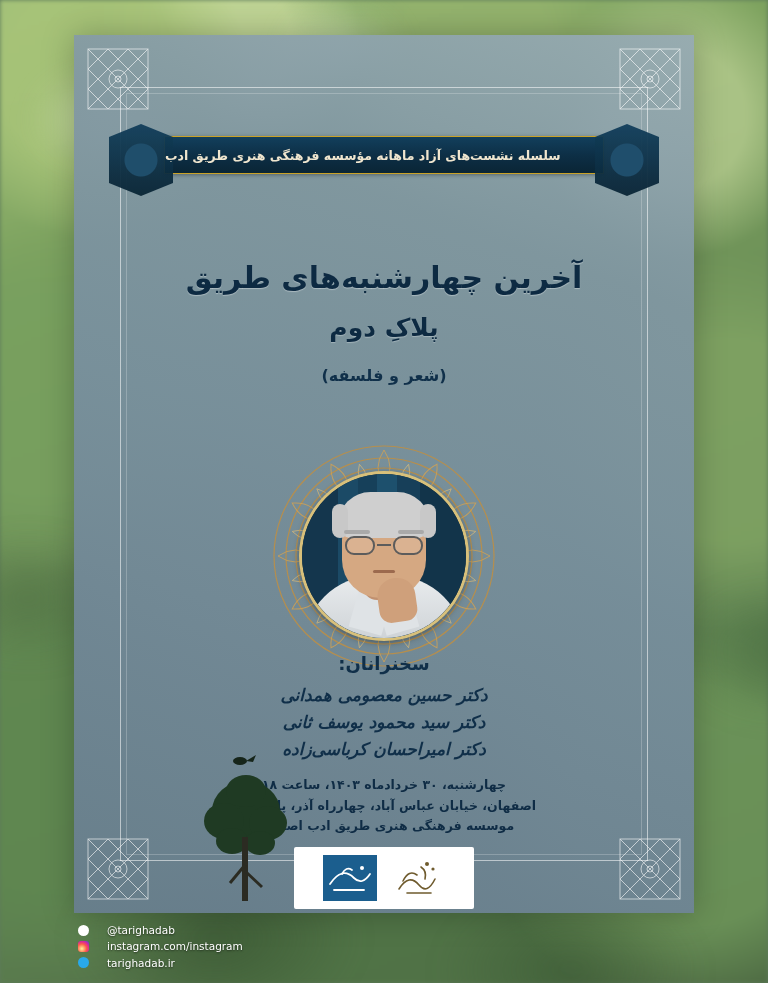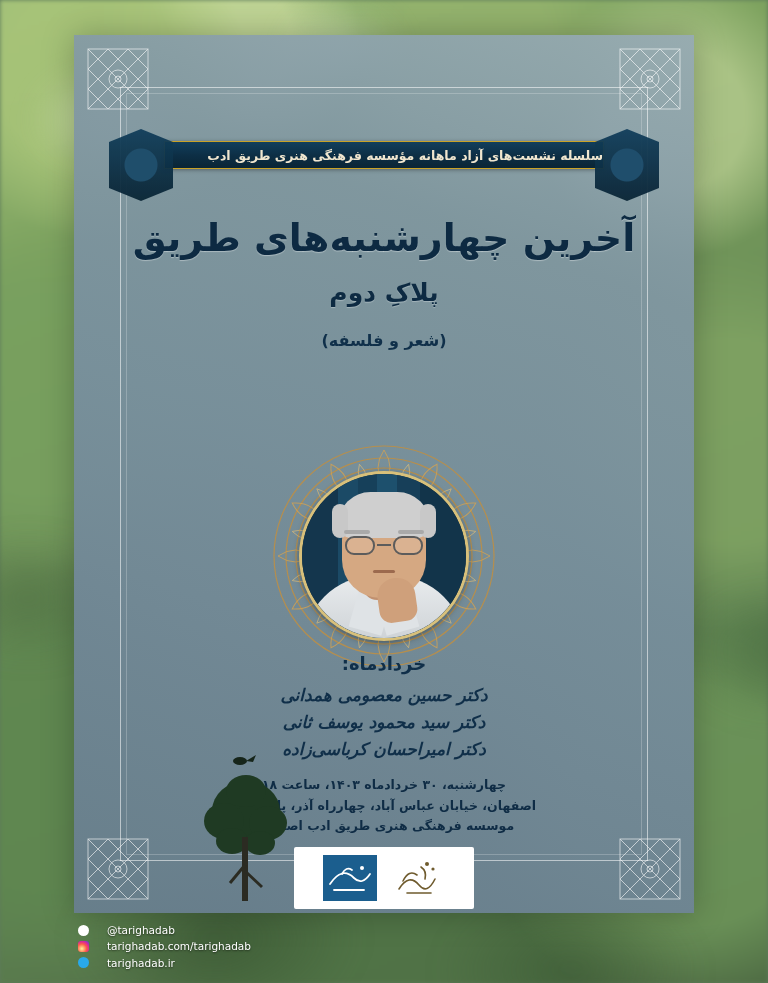--- a/index.html
+++ b/index.html
@@ -104,26 +104,26 @@
     top: 84px;
     transform: translateX(-50%);
     width: 500px;
     height: 72px;
     display: flex;
     align-items: center;
     justify-content: center;
   }
   .ribbon {
     width: 440px;
-    height: 28px;
+    height: 38px;
     background: linear-gradient(180deg, #123f5c 0%, #0d2f46 50%, #0a2535 100%);
     border: 1px solid #c9a227;
     display: flex;
     align-items: center;
-    justify-content: flex-start;
+    justify-content: flex-end;
     position: relative;
     box-shadow: 0 1px 4px rgba(0,0,0,0.35);
   }
   .ribbon::before, .ribbon::after {
     content: "";
     position: absolute;
     top: -13px;
     width: 64px;
     height: 72px;
     background:
@@ -146,26 +146,27 @@
 
   
   .titles {
     position: absolute;
     left: 0; right: 0;
     top: 178px;
     text-align: center;
     color: #0f2d46;
   }
   .title-main {
-    font-size: 38px;
+    font-size: 30px;
     font-weight: bold;
     letter-spacing: 1px;
     color: #0d2a42;
     text-shadow: 0 1px 1px rgba(255,255,255,0.35);
     line-height: 1.35;
+    margin-top: 45px;
   }
   .title-sub {
     margin-top: 14px;
     font-size: 25px;
     font-weight: bold;
     color: #0d2a42;
     text-shadow: 0 1px 1px rgba(255,255,255,0.3);
   }
   .title-note {
     margin-top: 36px;
@@ -541,21 +542,21 @@
             <span class="l"></span>
             <i></i>
             <span class="r"></span>
           </div>
         <div class="ph-mouth"></div>
         <div class="ph-hand"></div>
       </div>
     </div>
 
     <div class="speakers">
-      <div class="speakers-label">خردادماه:</div>
+      <div class="speakers-label">سخنرانان:</div>
       <div class="speaker">دکتر حسین معصومی همدانی</div>
       <div class="speaker">دکتر سید محمود یوسف ثانی</div>
       <div class="speaker">دکتر امیراحسان کرباسی‌زاده</div>
     </div>
 
     <div class="venue">
       <div>چهارشنبه، ۳۰ خردادماه ۱۴۰۳، ساعت ۱۸</div>
       <div>اصفهان، خیابان عباس آباد، چهارراه آذر، پلاک ۱۸۸</div>
       <div>موسسه فرهنگی هنری طریق ادب اصفهان</div>
     </div>
@@ -607,21 +608,21 @@
     </svg>
   </div>
 
   <div class="social">
     <div class="social-row">
       <span class="social-ic at"></span>
       <span>@tarighadab</span>
     </div>
     <div class="social-row">
       <span class="social-ic ig"></span>
-      <span>tarighadab.com/tarighadab</span>
+      <span>instagram.com/instagram</span>
     </div>
     <div class="social-row">
       <span class="social-ic tg"></span>
       <span>tarighadab.ir</span>
     </div>
   </div>
 
 </div>
 
 </body></html>

